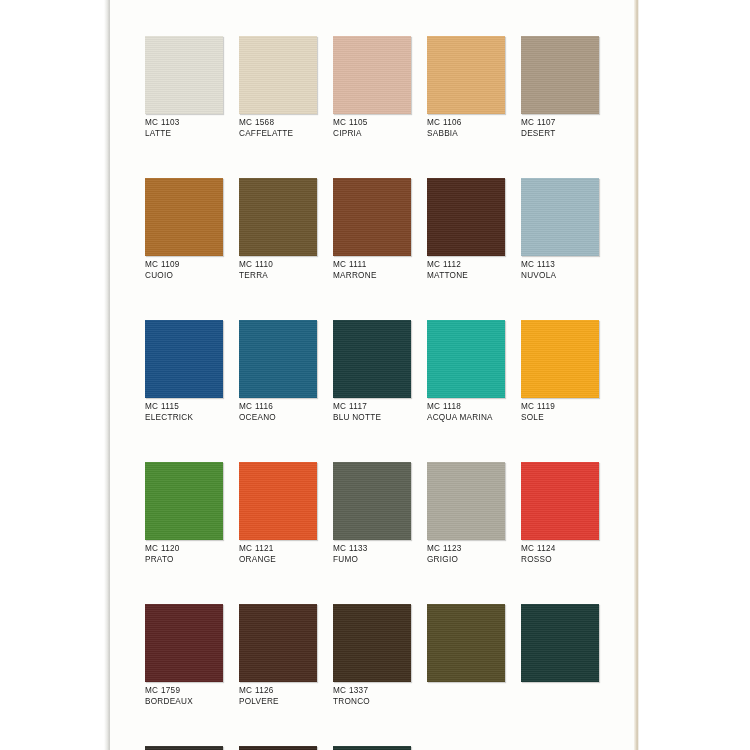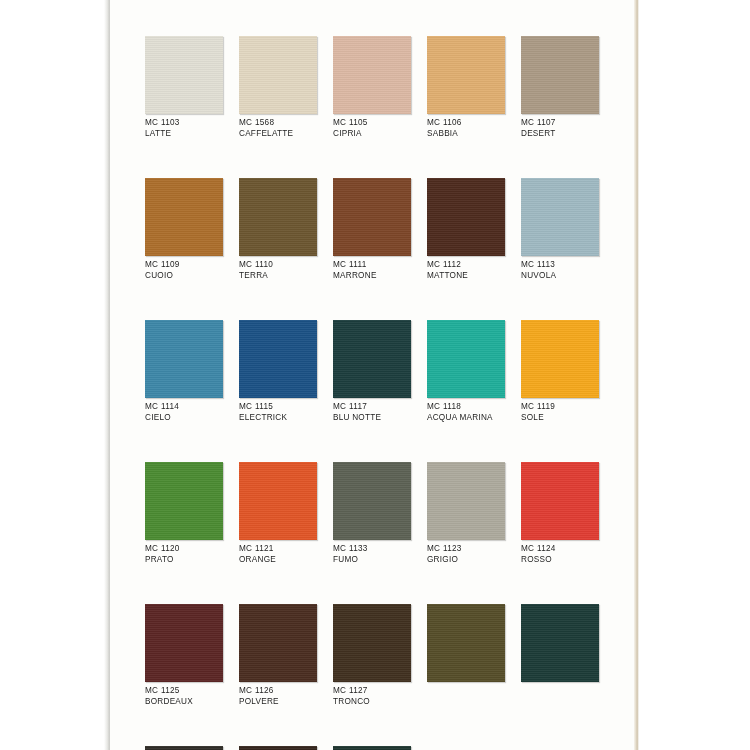--- a/index.html
+++ b/index.html
@@ -200,34 +200,34 @@
         </div>
       </div>
       <div class="swatch-cell">
         <div class="swatch-chip" style="background-color: rgb(159, 185, 194);"></div>
         <div class="swatch-labels">
           <span class="swatch-code">MC 1113</span>
           <span class="swatch-name">NUVOLA</span>
         </div>
       </div>
       <div class="swatch-cell">
-        <div class="swatch-chip" style="background-color: rgb(61, 135, 168);"></div>
-        <div class="swatch-labels">
-          <span class="swatch-code">MC 1114</span>
-          <span class="swatch-name">CIELO</span>
-        </div>
-      </div>
-      <div class="swatch-cell">
         <div class="swatch-chip" style="background-color: rgb(27, 81, 133);"></div>
         <div class="swatch-labels">
           <span class="swatch-code">MC 1115</span>
           <span class="swatch-name">ELECTRICK</span>
         </div>
       </div>
       <div class="swatch-cell">
+        <div class="swatch-chip" style="background-color: rgb(31, 98, 128);"></div>
+        <div class="swatch-labels">
+          <span class="swatch-code">MC 1116</span>
+          <span class="swatch-name">OCEANO</span>
+        </div>
+      </div>
+      <div class="swatch-cell">
         <div class="swatch-chip" style="background-color: rgb(28, 61, 61);"></div>
         <div class="swatch-labels">
           <span class="swatch-code">MC 1117</span>
           <span class="swatch-name">BLU NOTTE</span>
         </div>
       </div>
       <div class="swatch-cell">
         <div class="swatch-chip" style="background-color: rgb(31, 174, 154);"></div>
         <div class="swatch-labels">
           <span class="swatch-code">MC 1118</span>
@@ -272,35 +272,35 @@
       <div class="swatch-cell">
         <div class="swatch-chip" style="background-color: rgb(224, 60, 51);"></div>
         <div class="swatch-labels">
           <span class="swatch-code">MC 1124</span>
           <span class="swatch-name">ROSSO</span>
         </div>
       </div>
       <div class="swatch-cell">
         <div class="swatch-chip" style="background-color: rgb(91, 37, 36);"></div>
         <div class="swatch-labels">
-          <span class="swatch-code">MC 1125</span>
+          <span class="swatch-code">MC 1759</span>
           <span class="swatch-name">BORDEAUX</span>
         </div>
       </div>
       <div class="swatch-cell">
         <div class="swatch-chip" style="background-color: rgb(74, 45, 32);"></div>
         <div class="swatch-labels">
           <span class="swatch-code">MC 1126</span>
           <span class="swatch-name">POLVERE</span>
         </div>
       </div>
       <div class="swatch-cell">
         <div class="swatch-chip" style="background-color: rgb(64, 48, 31);"></div>
         <div class="swatch-labels">
-          <span class="swatch-code">MC 1127</span>
+          <span class="swatch-code">MC 1337</span>
           <span class="swatch-name">TRONCO</span>
         </div>
       </div>
       <div class="swatch-cell">
         <div class="swatch-chip" style="background-color: rgb(85, 77, 40);"></div>
       </div>
       <div class="swatch-cell">
         <div class="swatch-chip" style="background-color: rgb(28, 59, 55);"></div>
       </div>
       <div class="swatch-cell">

